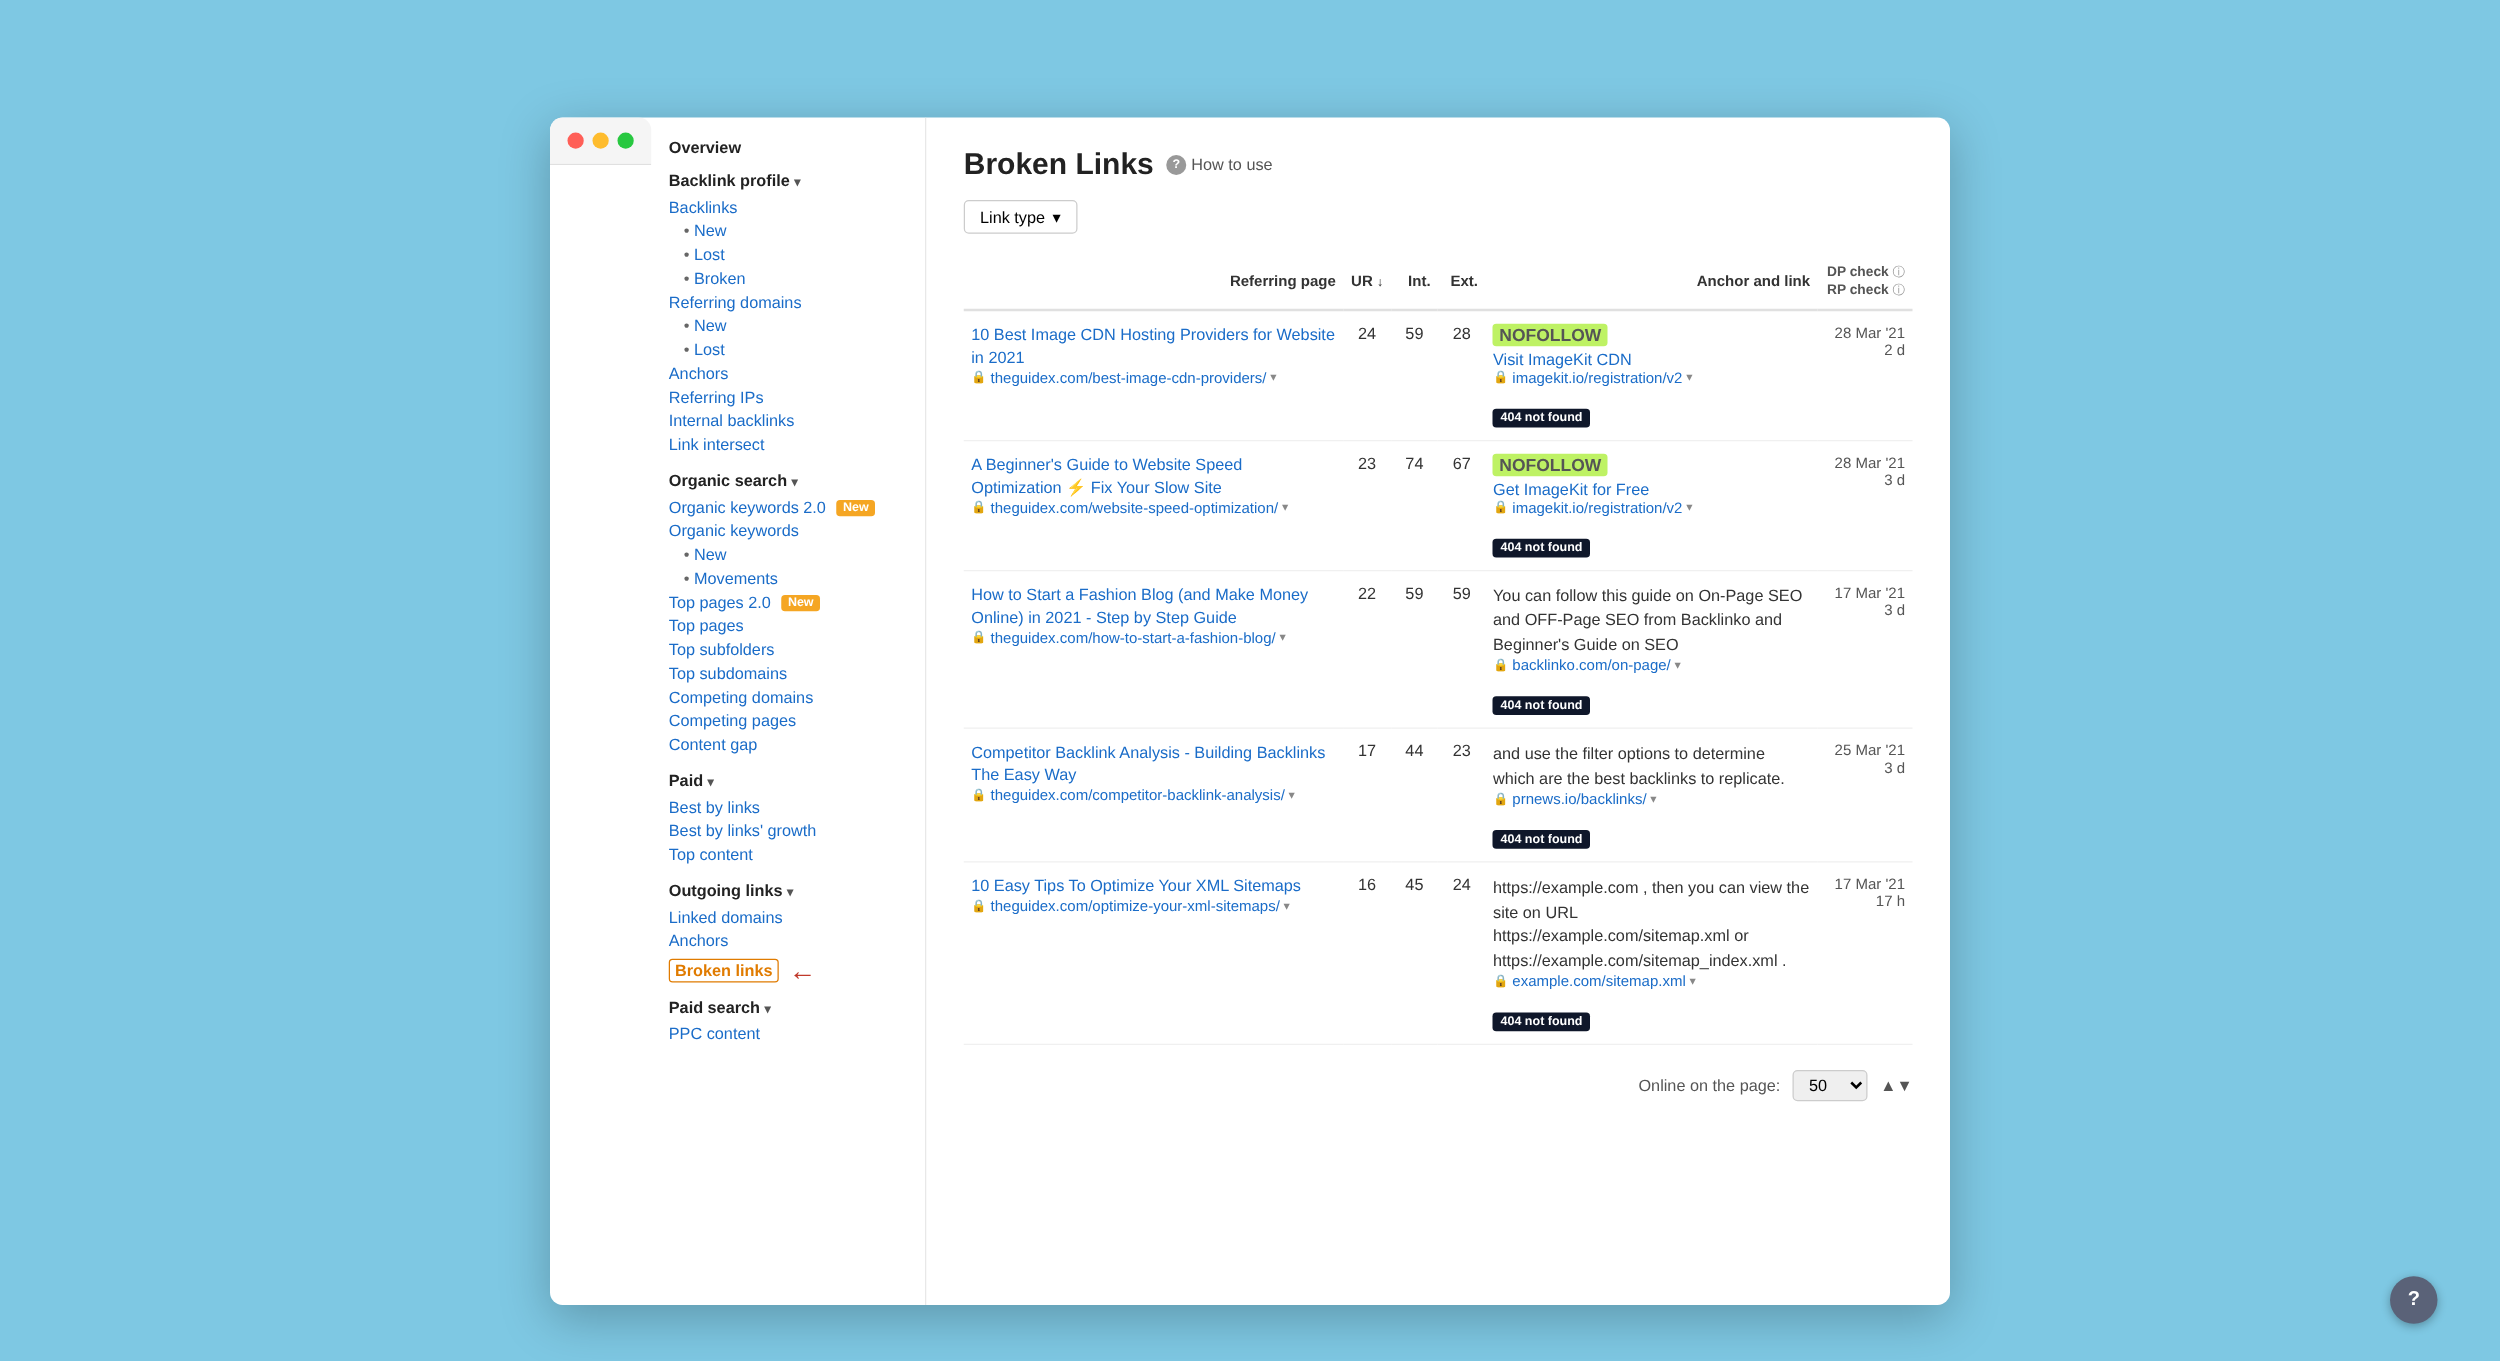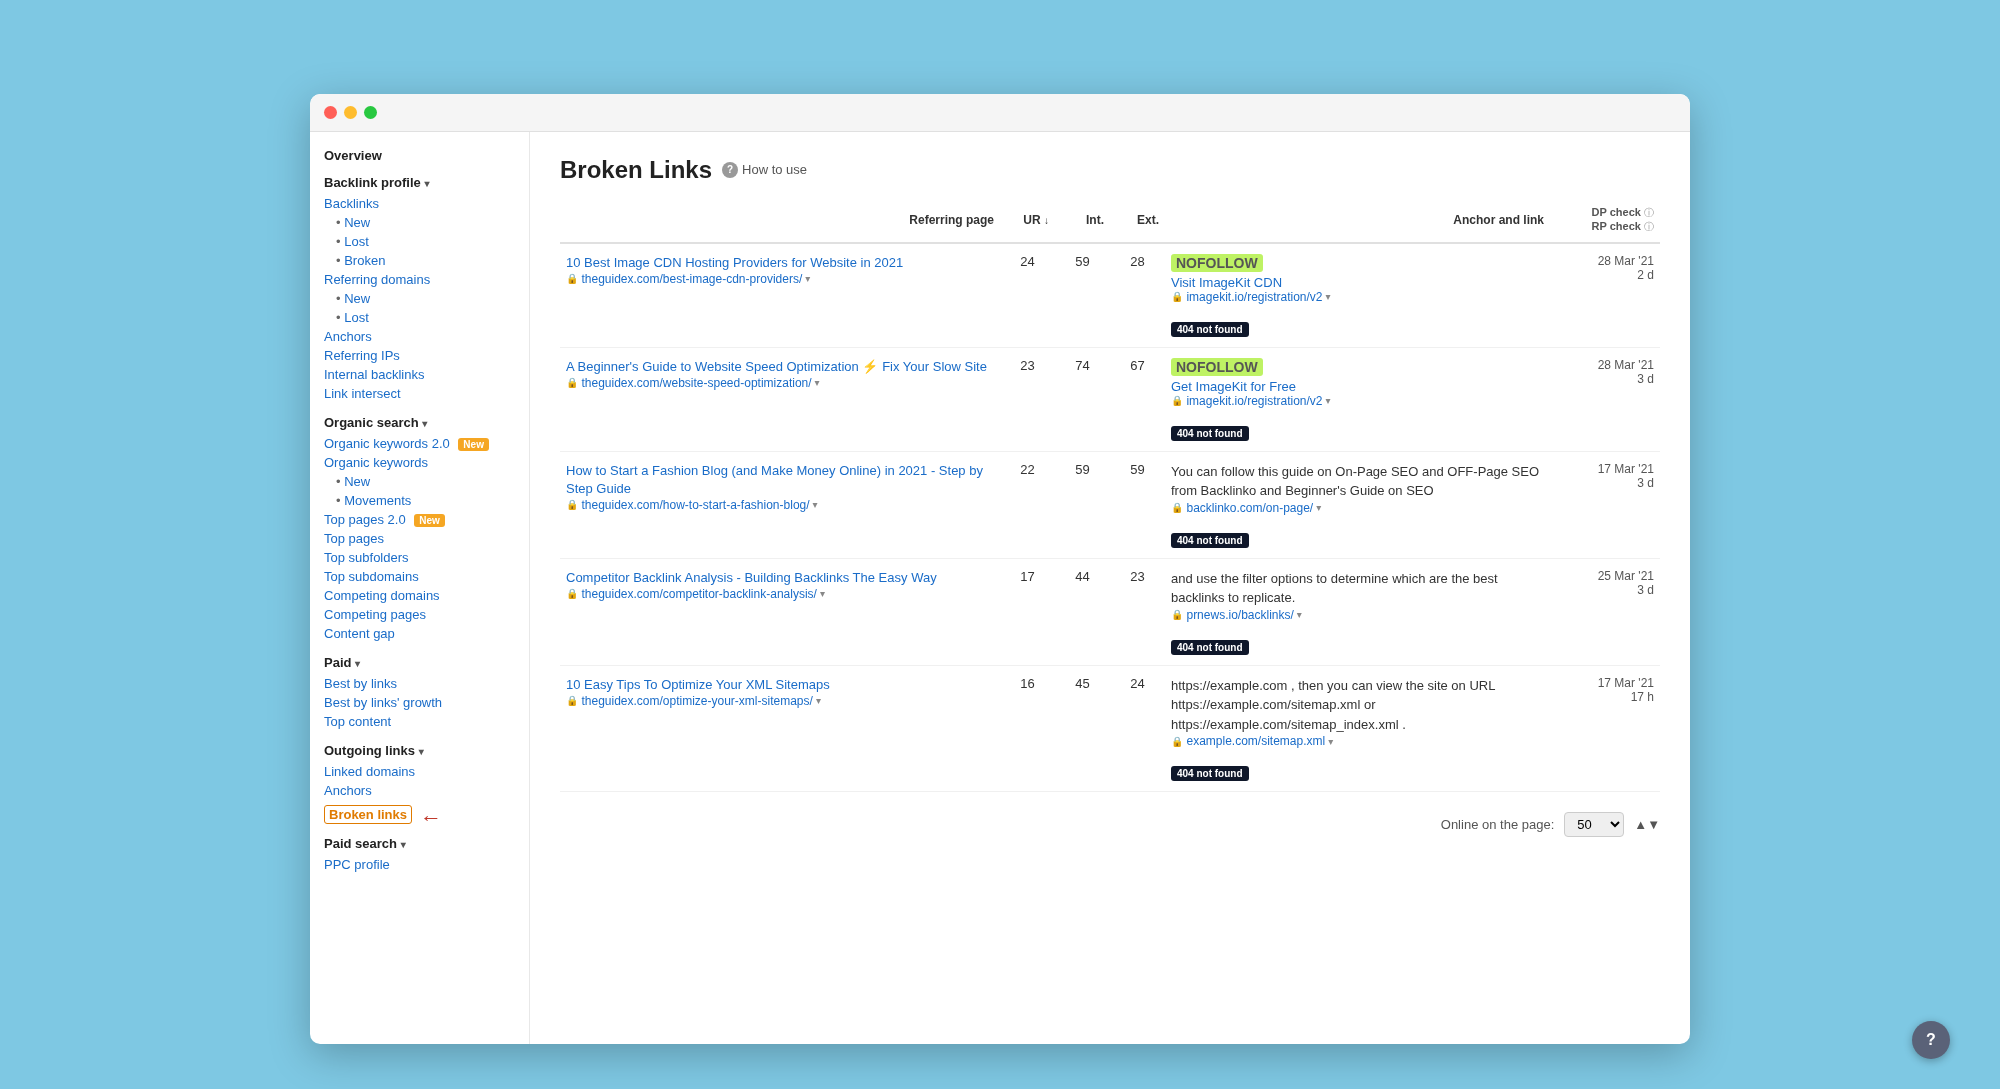--- a/index.html
+++ b/index.html
@@ -10,24 +10,24 @@
       display: flex;
       justify-content: center;
       align-items: center;
       min-height: 100vh;
       padding: 30px;
     }
     .window {
       background: #fff;
       border-radius: 10px;
       box-shadow: 0 10px 40px rgba(0,0,0,0.25);
-      width: 1380px;
+      width: 1120px;
       min-height: 950px;
       display: flex;
-      flex-direction: column;
+      flex-direction: row;
       overflow: hidden;
       margin-top: 48px;
     }
     .title-bar {
       background: #f5f5f5;
       border-bottom: 1px solid #e0e0e0;
       height: 38px;
       display: flex;
       align-items: center;
       padding: 0 14px;
@@ -394,32 +394,38 @@
       <div class="sidebar-link">Anchors</div>
 
       <div style="display: flex; align-items: center; gap: 8px; margin-top: 2px;">
         <div class="sidebar-active">Broken links</div>
         <div class="red-arrow">←</div>
       </div>
 
       <div class="sidebar-section-title" style="margin-top: 8px;">
         <span>Paid search</span> <span class="dropdown-arrow">▾</span>
       </div>
-      <div class="sidebar-link">PPC profile</div>
+      <div class="sidebar-link">PPC content</div>
     </div>
 
     <div class="main-content">
       <div class="page-title">
         <span>Broken Links</span>
         <span class="how-to-use">
           <span class="info-icon">?</span>
           <span>How to use</span>
         </span>
       </div>
 
+      <div class="toolbar">
+        <button class="dropdown-btn">
+          <span>Link type</span>
+          <span>▾</span>
+        </button>
+      </div>
 
 
       <table>
         <thead>
           <tr>
             <th style="width: 40%;">
               <span>Referring page</span>
             </th>
             <th class="right" style="width: 5%;">
               <span>UR</span> <span style="font-size:10px;">↓</span>

